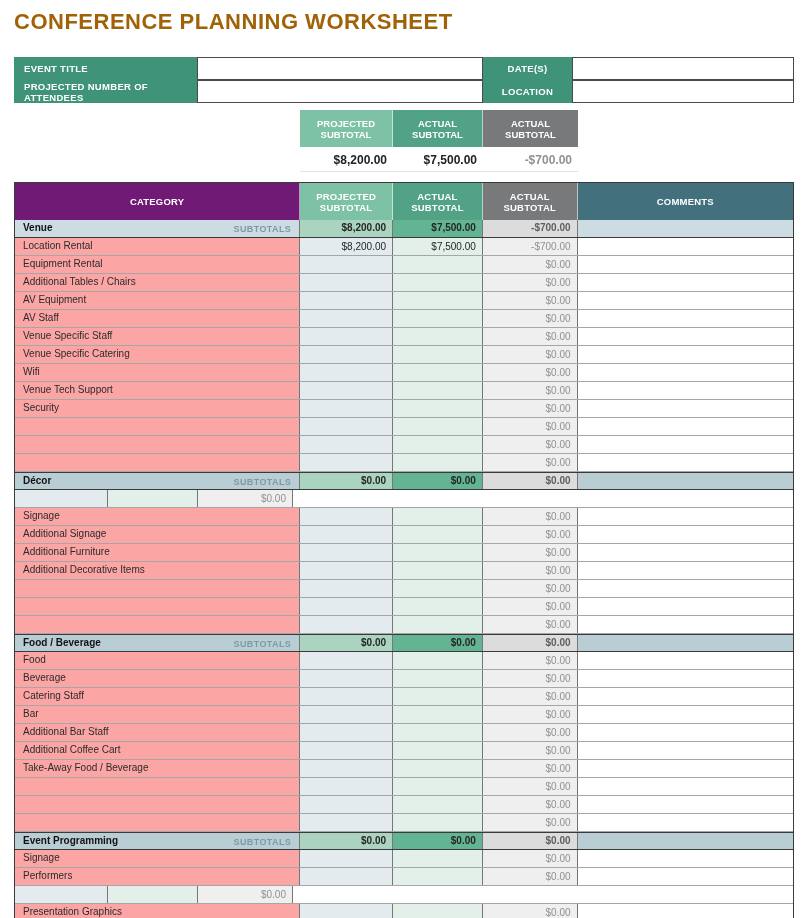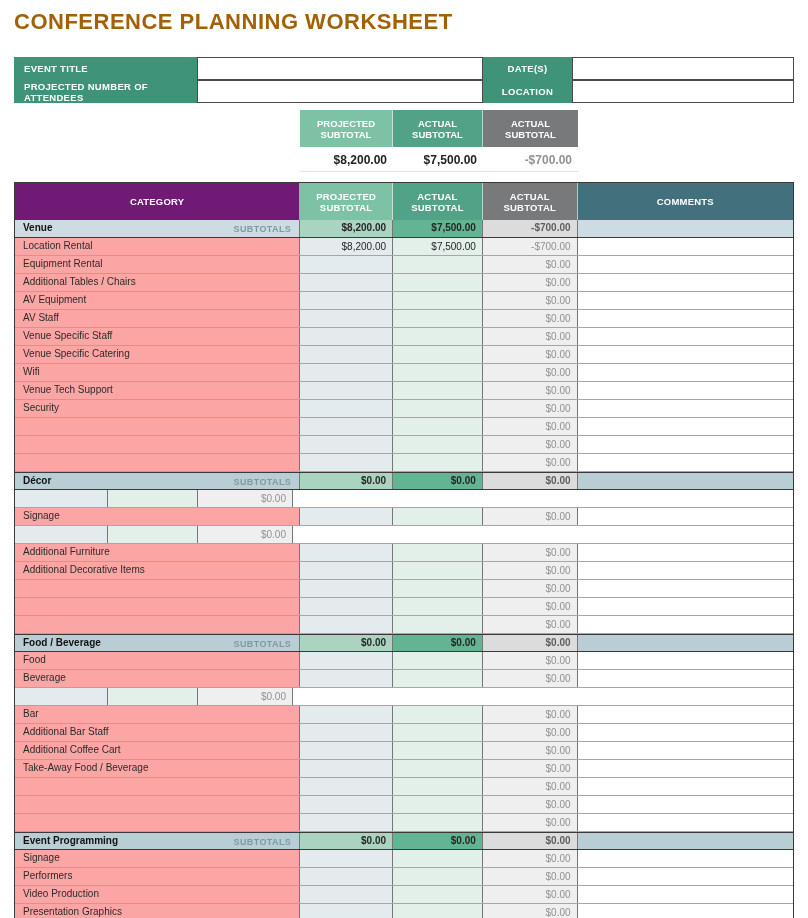--- a/index.html
+++ b/index.html
@@ -260,20 +260,23 @@
         <div class="trow">
           <div class="cell c-cat">
             <span>Signage</span>
           </div>
           <div class="cell c-proj money"></div>
           <div class="cell c-act money"></div>
           <div class="cell c-diff money gray">$0.00</div>
           <div class="cell c-com"></div>
         </div>
         <div class="trow">
+          <div class="cell c-cat">
+            <span>Additional Signage</span>
+          </div>
           <div class="cell c-proj money"></div>
           <div class="cell c-act money"></div>
           <div class="cell c-diff money gray">$0.00</div>
           <div class="cell c-com"></div>
         </div>
         <div class="trow">
           <div class="cell c-cat">
             <span>Additional Furniture</span>
           </div>
           <div class="cell c-proj money"></div>
@@ -339,20 +342,23 @@
         <div class="trow">
           <div class="cell c-cat">
             <span>Beverage</span>
           </div>
           <div class="cell c-proj money"></div>
           <div class="cell c-act money"></div>
           <div class="cell c-diff money gray">$0.00</div>
           <div class="cell c-com"></div>
         </div>
         <div class="trow">
+          <div class="cell c-cat">
+            <span>Catering Staff</span>
+          </div>
           <div class="cell c-proj money"></div>
           <div class="cell c-act money"></div>
           <div class="cell c-diff money gray">$0.00</div>
           <div class="cell c-com"></div>
         </div>
         <div class="trow">
           <div class="cell c-cat">
             <span>Bar</span>
           </div>
           <div class="cell c-proj money"></div>
@@ -436,23 +442,20 @@
         <div class="trow">
           <div class="cell c-cat">
             <span>Performers</span>
           </div>
           <div class="cell c-proj money"></div>
           <div class="cell c-act money"></div>
           <div class="cell c-diff money gray">$0.00</div>
           <div class="cell c-com"></div>
         </div>
         <div class="trow">
-          <div class="cell c-cat">
-            <span>Video Production</span>
-          </div>
           <div class="cell c-proj money"></div>
           <div class="cell c-act money"></div>
           <div class="cell c-diff money gray">$0.00</div>
           <div class="cell c-com"></div>
         </div>
         <div class="trow">
           <div class="cell c-cat">
             <span>Presentation Graphics</span>
           </div>
           <div class="cell c-proj money"></div>

